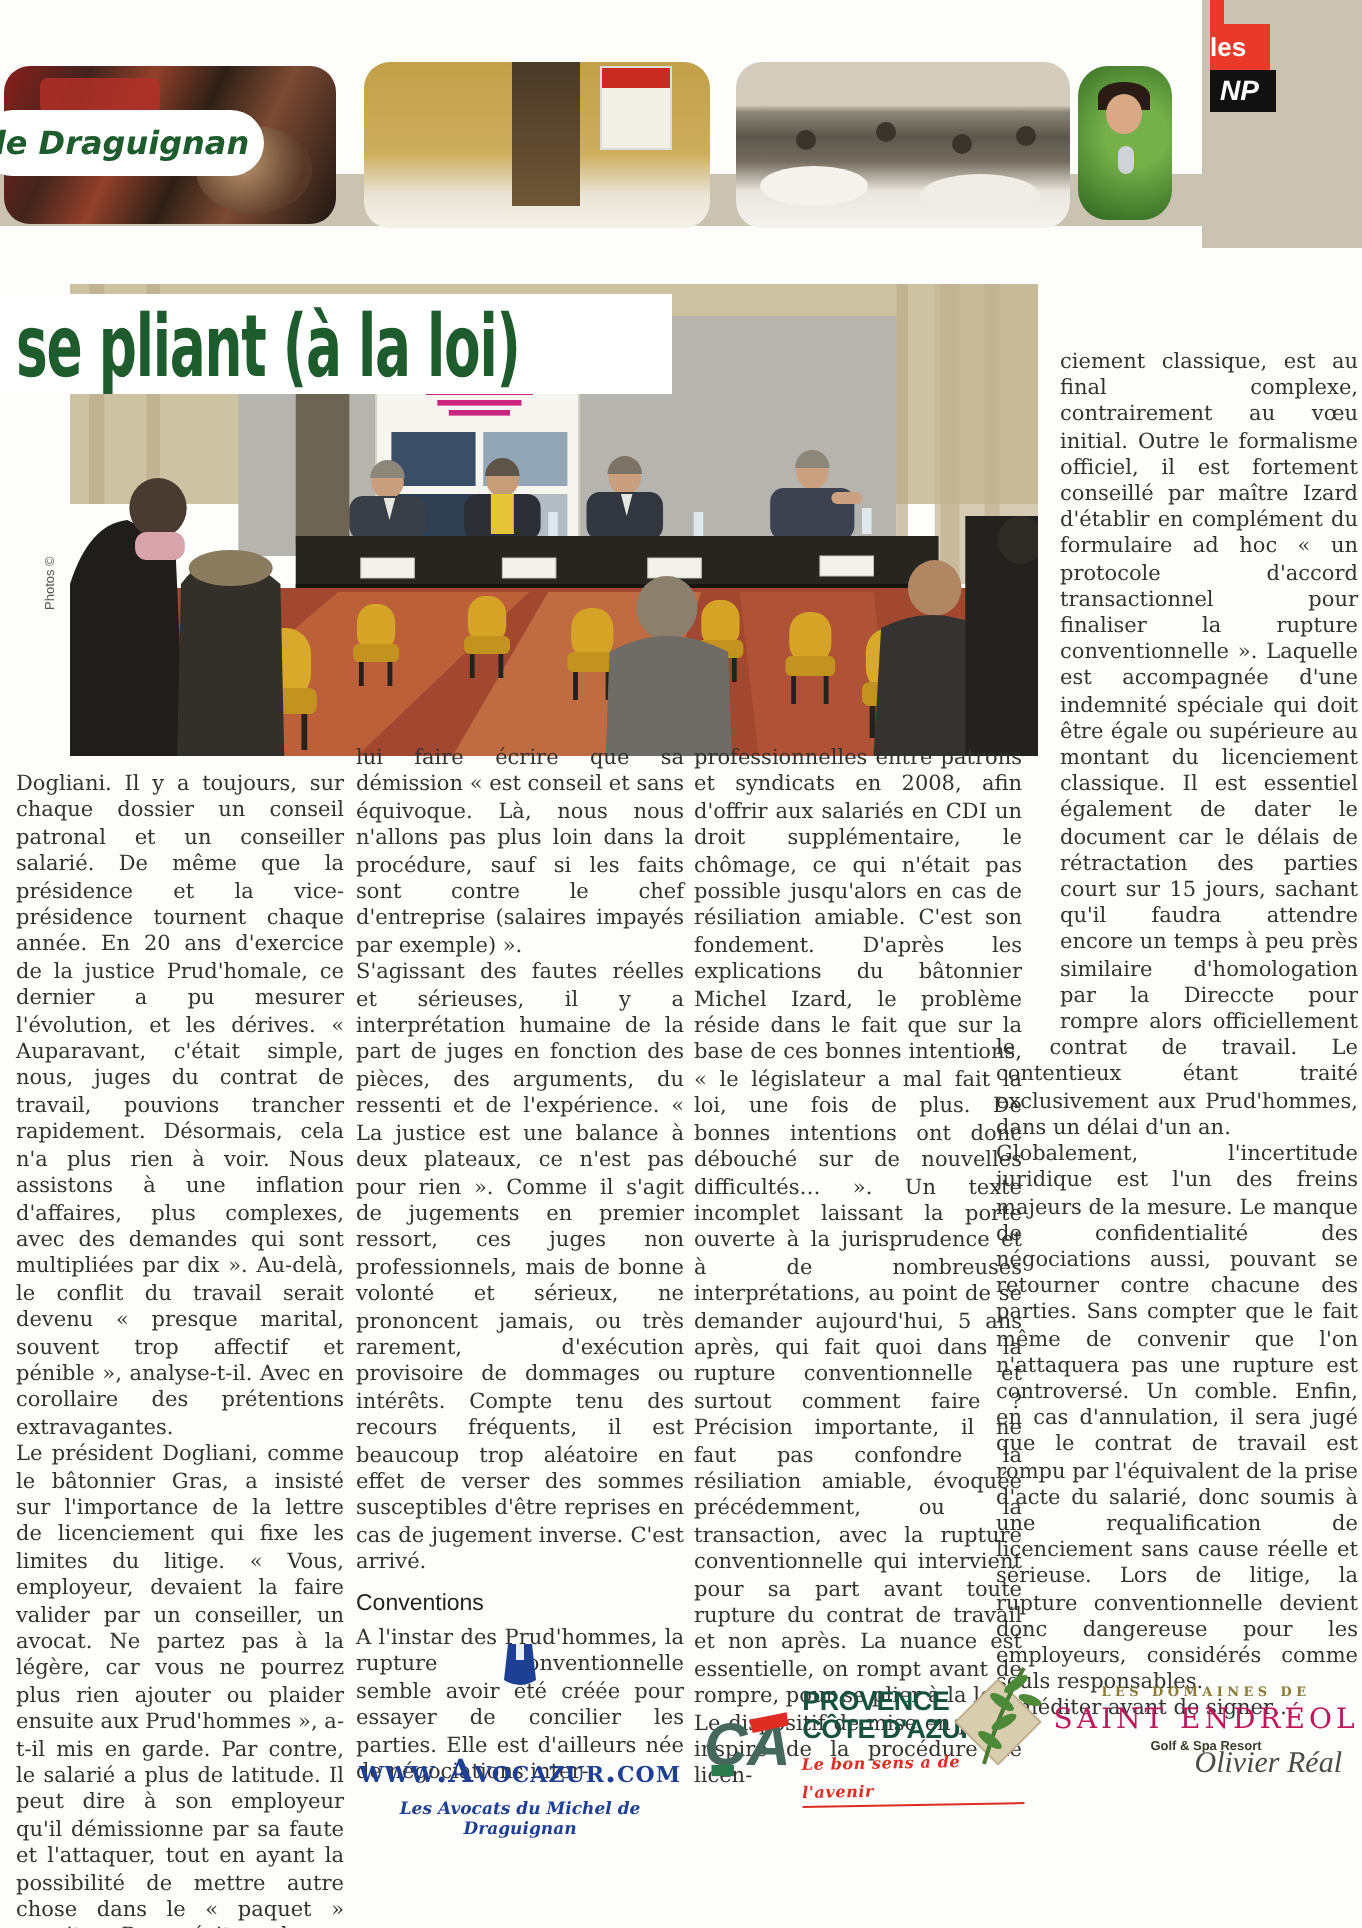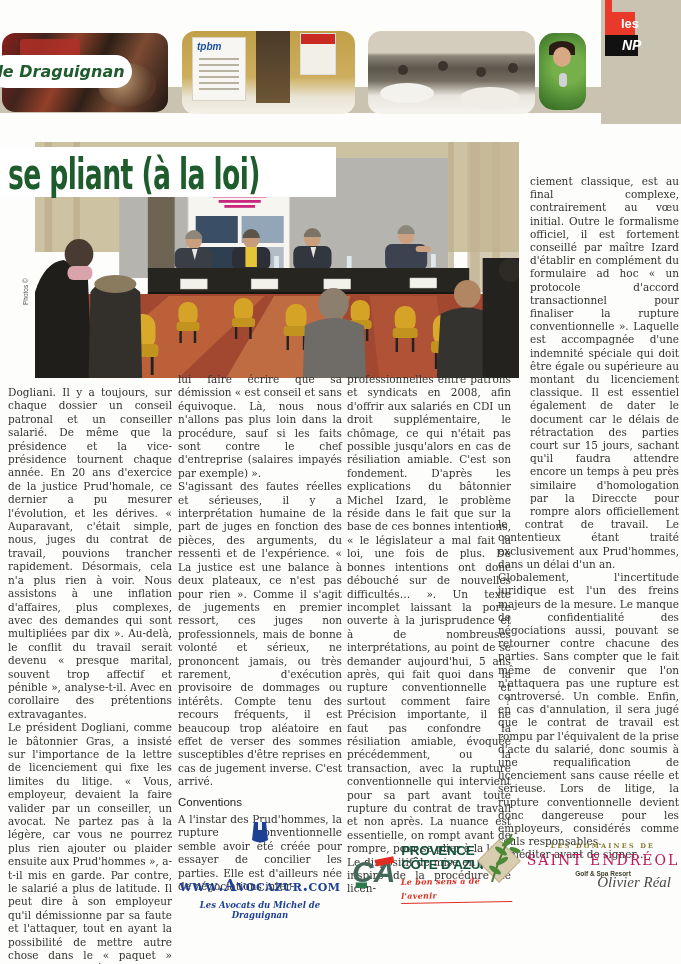--- a/index.html
+++ b/index.html
@@ -6,24 +6,24 @@
   body{width:681px;height:964px;position:relative;background:#fdfdfb;overflow:hidden;
        font-family:"DejaVu Serif",serif;}
   .abs{position:absolute;}
 
   
   .band{left:0;top:87px;width:681px;height:26px;background:#cac3b2;}
   .corner-block{left:601px;top:0;width:80px;height:124px;background:#cac3b2;}
   .np-stripe{left:605px;top:0;width:7px;height:14px;background:#e8392b;}
   .np-les{left:605px;top:12px;width:30px;height:23px;background:#e8392b;color:#fff;
           font-family:"Liberation Sans",sans-serif;font-weight:bold;font-size:13px;
-          line-height:23px;padding-left:16px;box-sizing:border-box;}
+          line-height:23px;padding-left:0;box-sizing:border-box;}
   .np-np{left:605px;top:35px;width:33px;height:21px;background:#111;color:#fff;
          font-family:"Liberation Sans",sans-serif;font-weight:bold;font-style:italic;
-         font-size:14px;line-height:21px;padding-left:17px;box-sizing:border-box;}
+         font-size:14px;line-height:21px;padding-left:5px;box-sizing:border-box;}
   .strip-photo{top:31px;height:81px;border-radius:13px;overflow:hidden;}
   .sp1{left:2px;top:33px;width:166px;height:79px;
        background:linear-gradient(115deg,#8a1f1c 0%,#41241d 22%,#93402a 38%,#2e2016 55%,#7c4a33 72%,#1f1713 100%);}
   .sp1 .blob1{left:18px;top:6px;width:60px;height:18px;background:#b03028;border-radius:4px;opacity:.85;}
   .sp1 .blob2{left:96px;top:30px;width:58px;height:44px;background:radial-gradient(circle at 40% 40%,#caa87e,#5a3a28 70%);border-radius:50%;opacity:.8;}
   .sp2{left:182px;width:173px;height:83px;background:linear-gradient(180deg,#c2a049 0%,#cdae5e 55%,#e9e4d6 80%,#f4f1e8 100%);}
   .sp2 .tpbm-banner{left:10px;top:6px;width:52px;height:62px;background:#f7f6f2;border:1px solid #d8d2c2;}
   .sp2 .tpbm-text{left:4px;top:3px;font-family:"Liberation Sans",sans-serif;font-weight:bold;
        font-style:italic;font-size:10px;color:#1e4f9c;}
   .sp2 .tpbm-lines{left:6px;top:20px;width:40px;height:34px;
@@ -96,24 +96,20 @@
 <div class="abs corner-block"></div>
 <div class="abs np-stripe"></div>
 <div class="abs np-les">les</div>
 <div class="abs np-np">NP</div>
 
 <div class="abs strip-photo sp1">
   <div class="abs blob1"></div>
   <div class="abs blob2"></div>
 </div>
 <div class="abs strip-photo sp2">
-  <div class="abs tpbm-banner">
-    <div class="abs tpbm-text">tpbm</div>
-    <div class="abs tpbm-lines"></div>
-  </div>
   <div class="abs window"></div>
   <div class="abs poster">
     <div class="abs poster-top"></div>
   </div>
 </div>
 <div class="abs strip-photo sp3">
   <div class="abs head" style="left:30px;top:34px;"></div>
   <div class="abs head" style="left:70px;top:30px;"></div>
   <div class="abs head" style="left:108px;top:36px;"></div>
   <div class="abs head" style="left:140px;top:32px;"></div>

